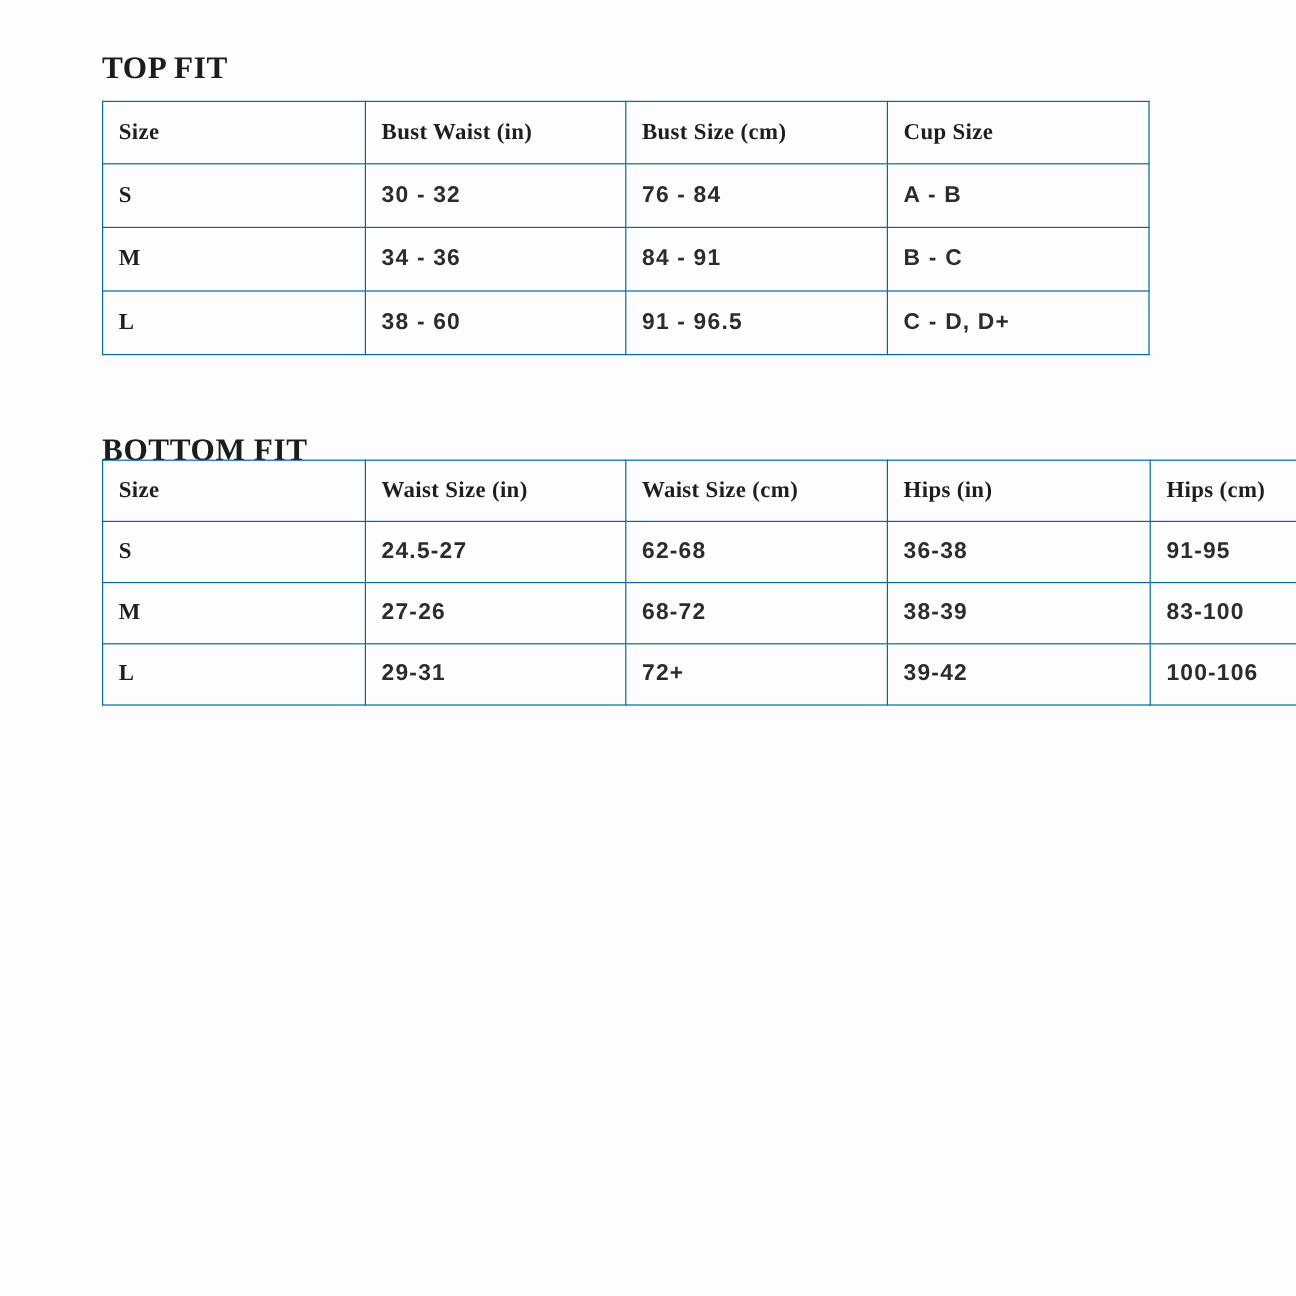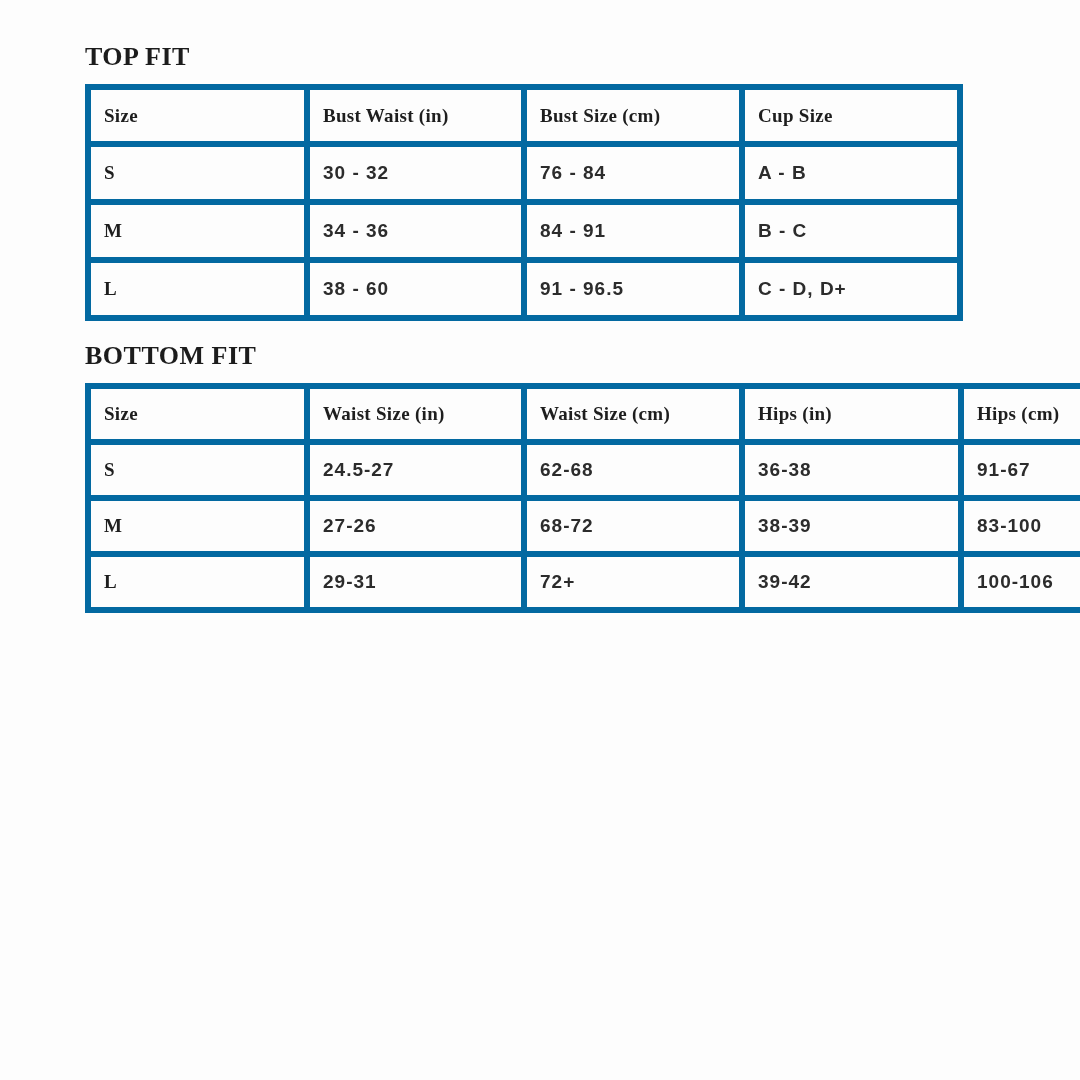--- a/index.html
+++ b/index.html
@@ -24,34 +24,34 @@
     left: 53px;
     font-family: "Liberation Serif", serif;
     font-weight: 700;
     font-size: 26px;
     line-height: 26px;
     color: #1c1c1c;
     letter-spacing: 0.5px;
     white-space: nowrap;
   }
   #top-fit-title { top: 44px; }
-  #bottom-fit-title { top: 343px; }
+  #bottom-fit-title { top: 362px; }
 
   table.size-table {
     position: absolute;
     left: 53px;
     border-collapse: collapse;
     table-layout: fixed;
     background: transparent;
   }
   #top-fit-table { top: 84px; width: 872px; }
   #bottom-fit-table { top: 383px; width: 1091px; }
 
   table.size-table td {
-    border: 6px solid #0369a1;
+    border: 1px solid #0369a1;
     padding: 0 8px 0 13px;
     vertical-align: middle;
     overflow: hidden;
     white-space: nowrap;
   }
   #top-fit-table tr.header-row td { height: 51px; }
   #top-fit-table tr.data-row td { height: 52px; }
   #bottom-fit-table tr.header-row td { height: 50px; }
   #bottom-fit-table tr.data-row td { height: 50px; }
 
@@ -128,21 +128,21 @@
         <td><span class="th-text">Waist Size (in)</span></td>
         <td><span class="th-text">Waist Size (cm)</span></td>
         <td><span class="th-text">Hips (in)</span></td>
         <td><span class="th-text">Hips (cm)</span></td>
       </tr>
       <tr class="data-row">
         <td><span class="size-label">S</span></td>
         <td><span class="cell-value">24.5-27</span></td>
         <td><span class="cell-value">62-68</span></td>
         <td><span class="cell-value">36-38</span></td>
-        <td><span class="cell-value">91-67</span></td>
+        <td><span class="cell-value">91-95</span></td>
       </tr>
       <tr class="data-row">
         <td><span class="size-label">M</span></td>
         <td><span class="cell-value">27-26</span></td>
         <td><span class="cell-value">68-72</span></td>
         <td><span class="cell-value">38-39</span></td>
         <td><span class="cell-value">83-100</span></td>
       </tr>
       <tr class="data-row">
         <td><span class="size-label">L</span></td>

